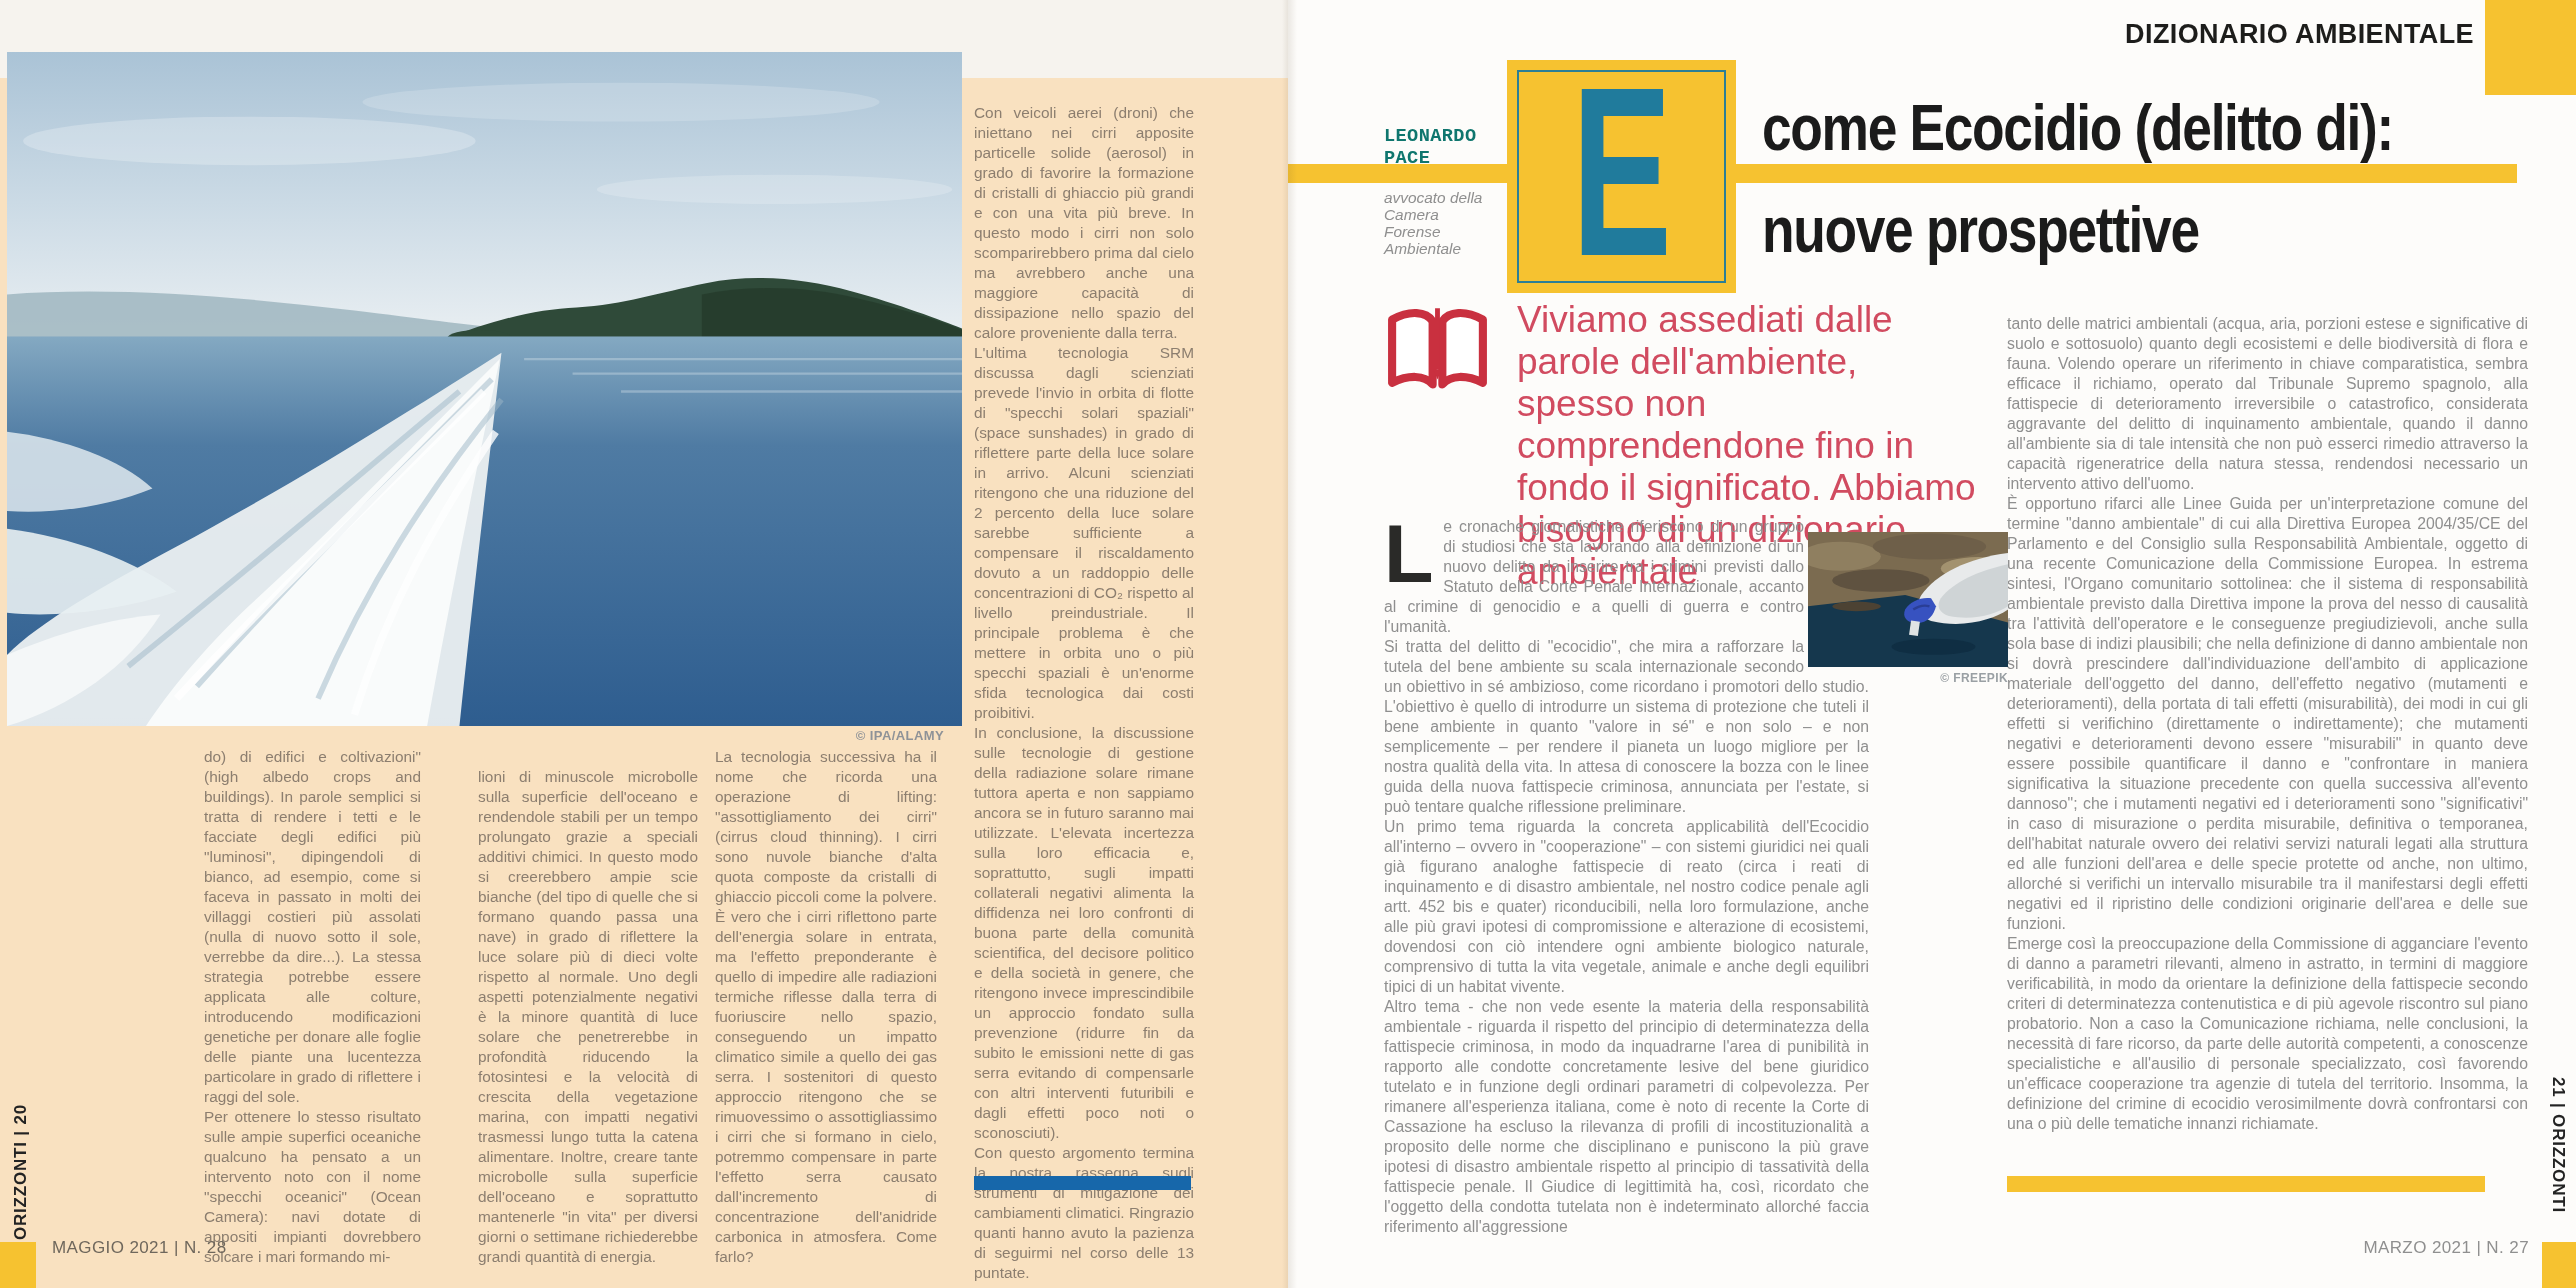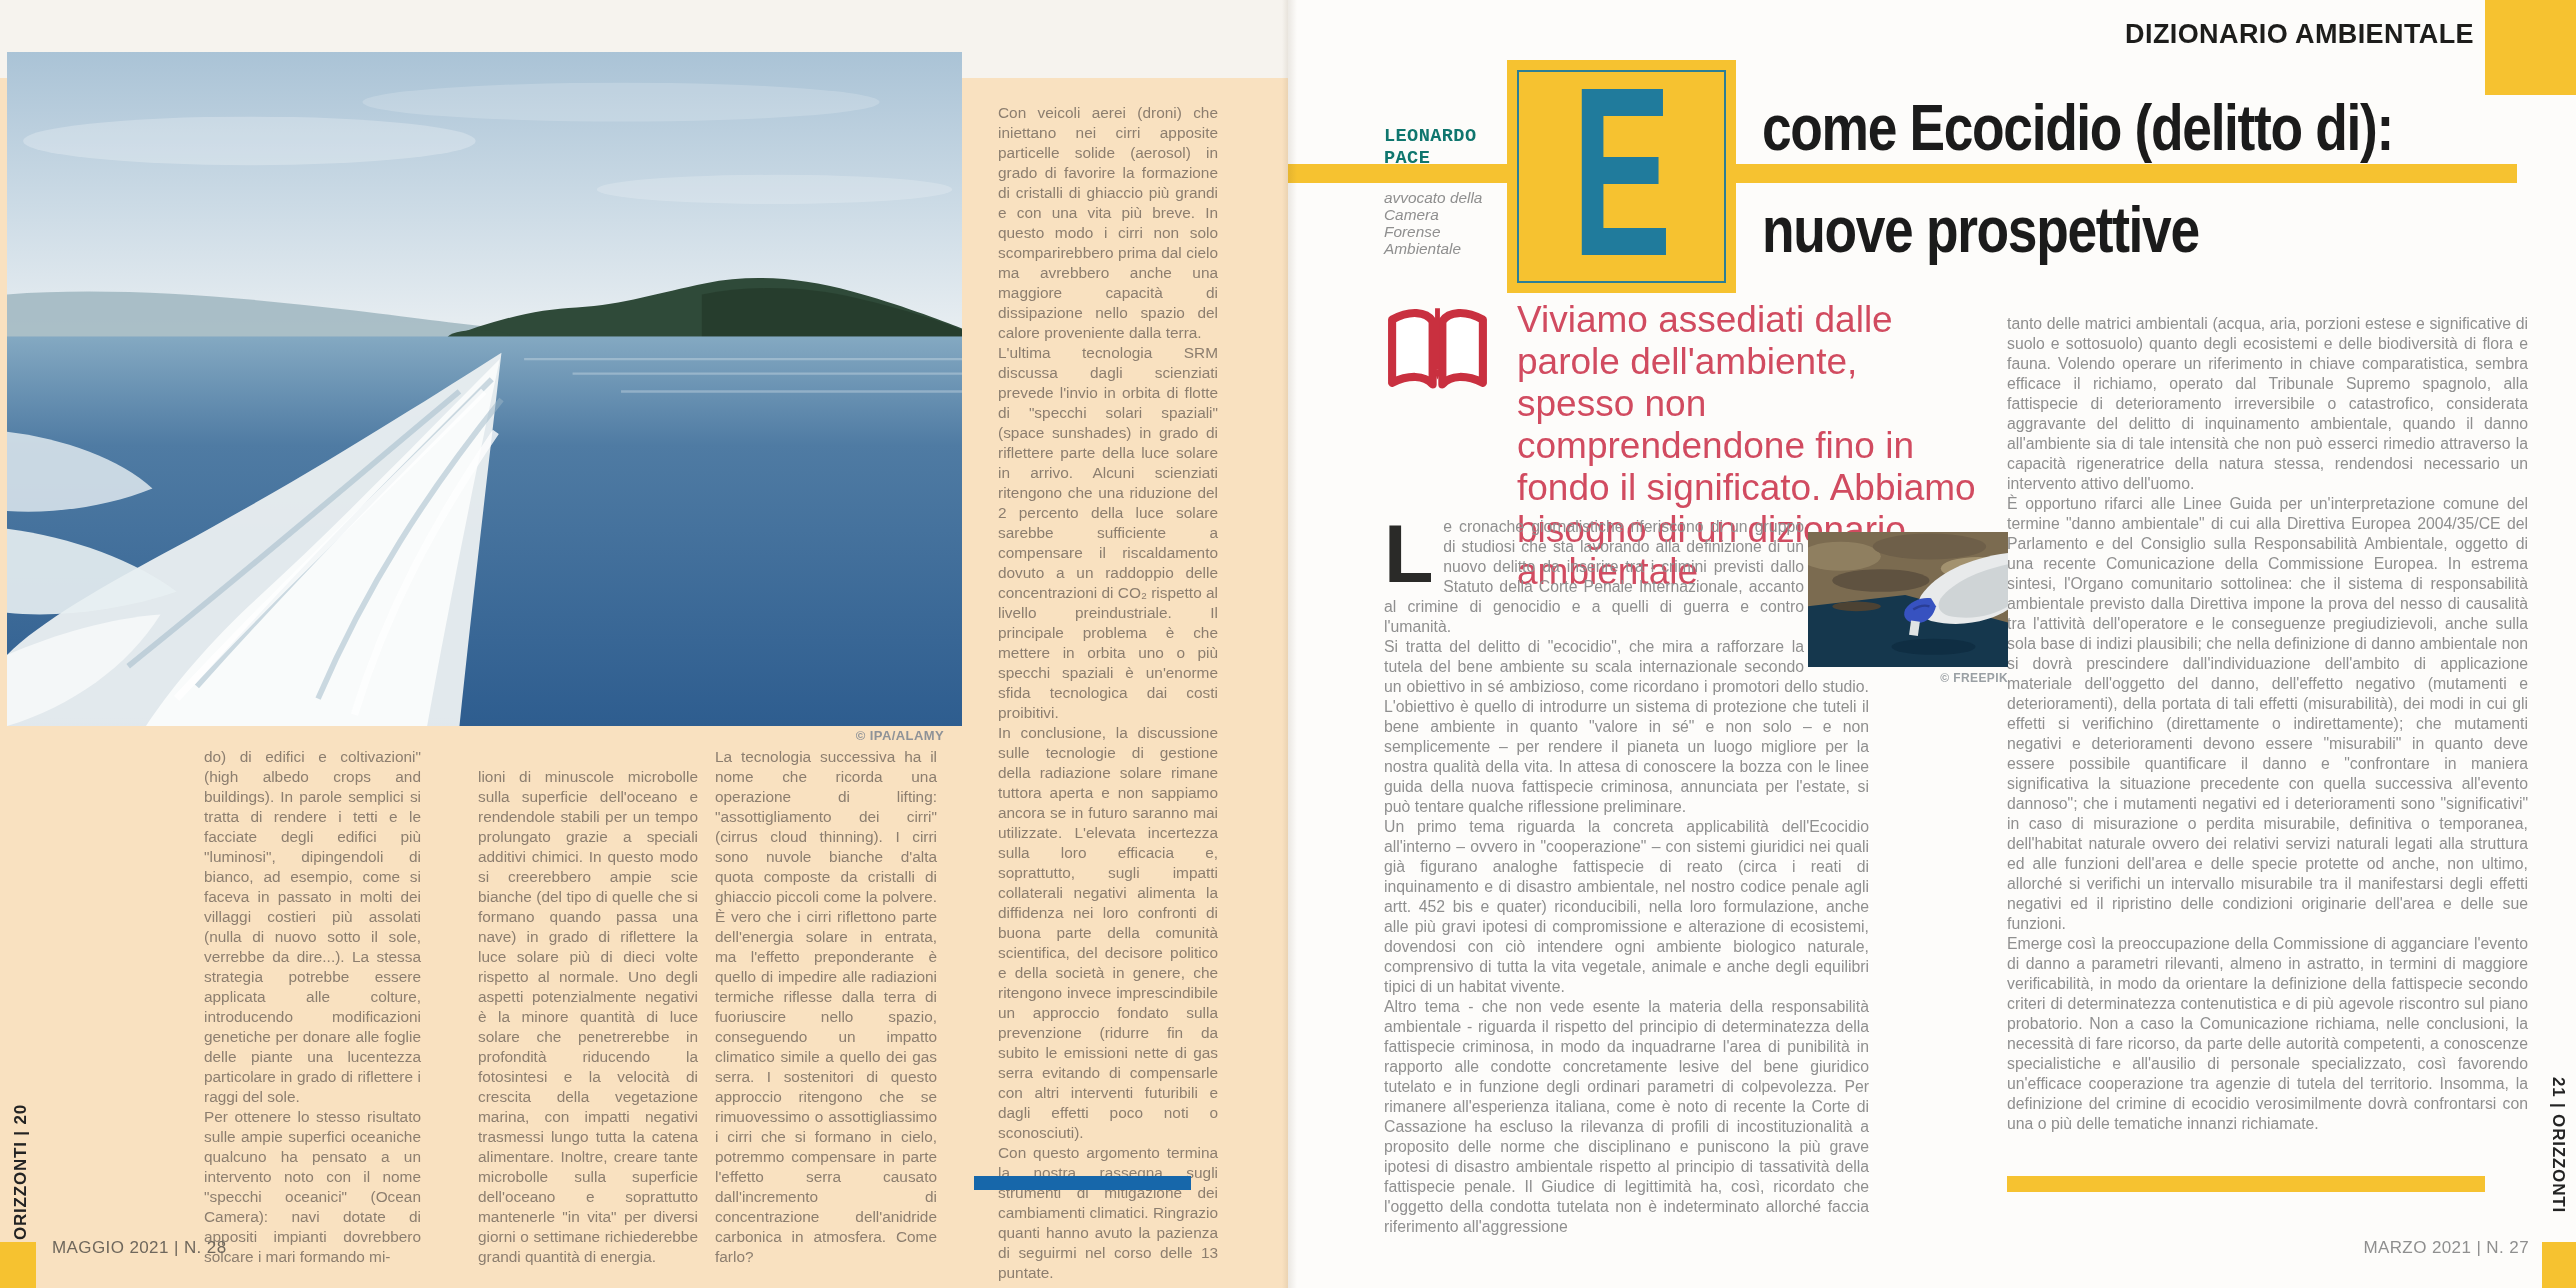--- a/index.html
+++ b/index.html
@@ -14,21 +14,21 @@
   .credit-left{left:727px;top:728px;width:217px;text-align:right;font-size:13px;font-weight:bold;
                color:#8e9297;letter-spacing:0.4px;}
   .caption{left:89px;top:748px;width:108px;font-size:14px;line-height:20px;
            font-weight:bold;font-style:italic;color:#473e33;}
   .lcol{top:747px;font-size:15.4px;line-height:20px;color:#8c7e6f;text-align:justify;
         hyphens:auto;-webkit-hyphens:auto;}
   .lcol p{margin:0;}
   #lcol1{left:204px;width:217px;}
   #lcol2{left:478px;width:220px;margin-top:20px;}
   #lcol3{left:715px;width:222px;}
-  #lcol4{left:998px;top:103px;width:220px;}
+  #lcol4{left:974px;top:103px;width:220px;}
   .end-bar-blue{left:974px;top:1176px;width:217px;height:13.7px;background:#1767aa;}
   .footer-left{left:52px;top:1238px;font-size:17px;color:#6f675c;letter-spacing:0.4px;}
   .sidebar-left{left:11.3px;top:1028px;height:212px;width:27.5px;writing-mode:vertical-rl;
                 transform:rotate(180deg);font-size:17px;font-weight:bold;color:#232323;
                 letter-spacing:0.8px;white-space:nowrap;}
   .corner-bl{left:0;top:1242px;width:36px;height:46px;background:#f6c230;}
   
   #page-right{left:1288px;top:0;width:1288px;height:1288px;background:#fdfcfa;overflow:hidden;}
   .kicker{right:102px;top:19.4px;font-size:27px;font-weight:bold;color:#1d1d1b;letter-spacing:0.4px;}
   .corner-tr{left:1197px;top:0;width:91px;height:95px;background:#f6c230;}

